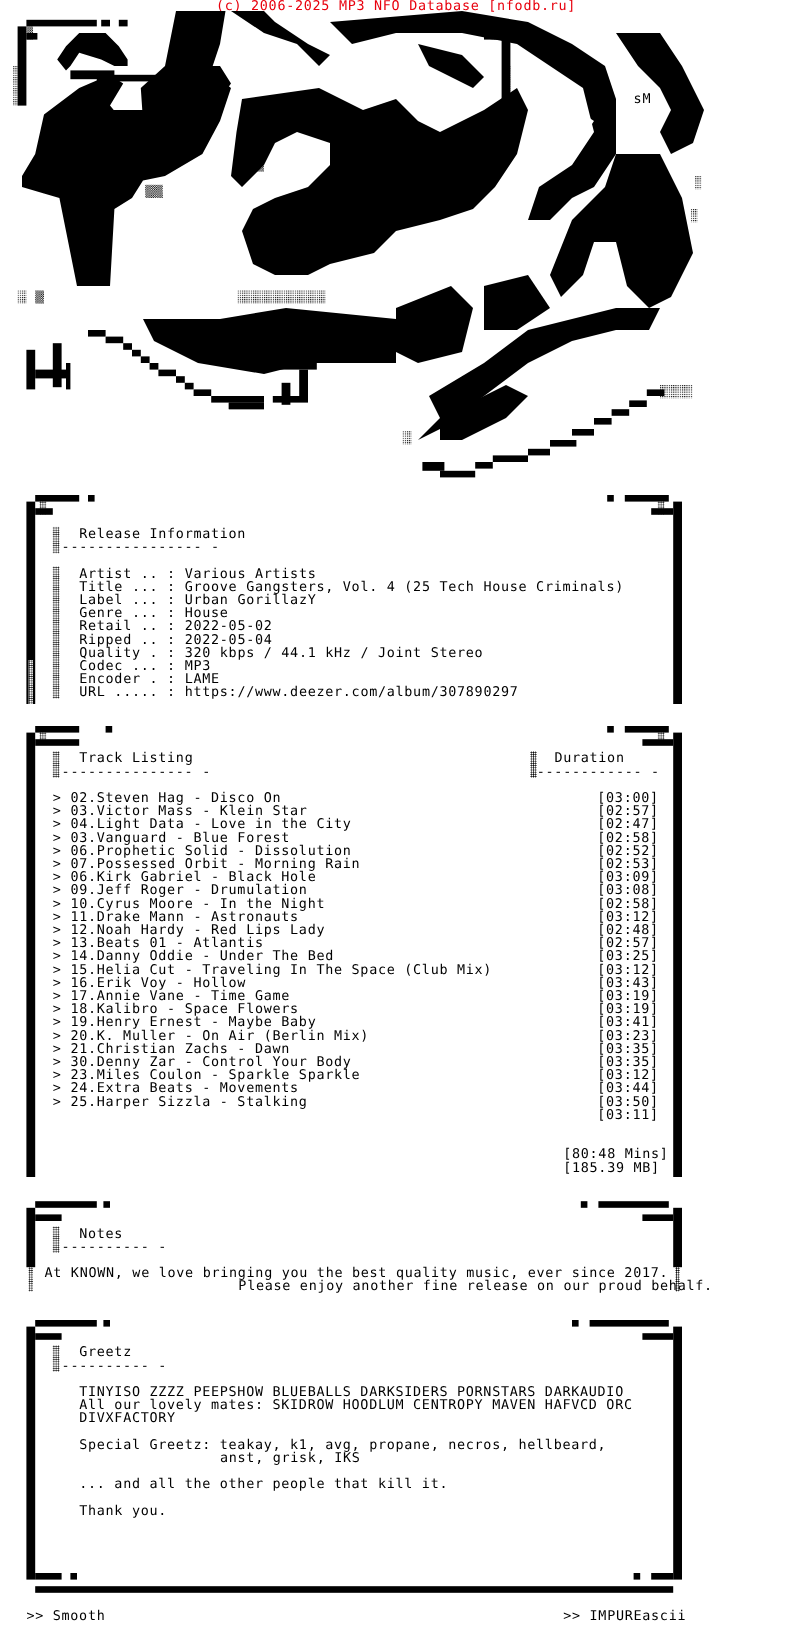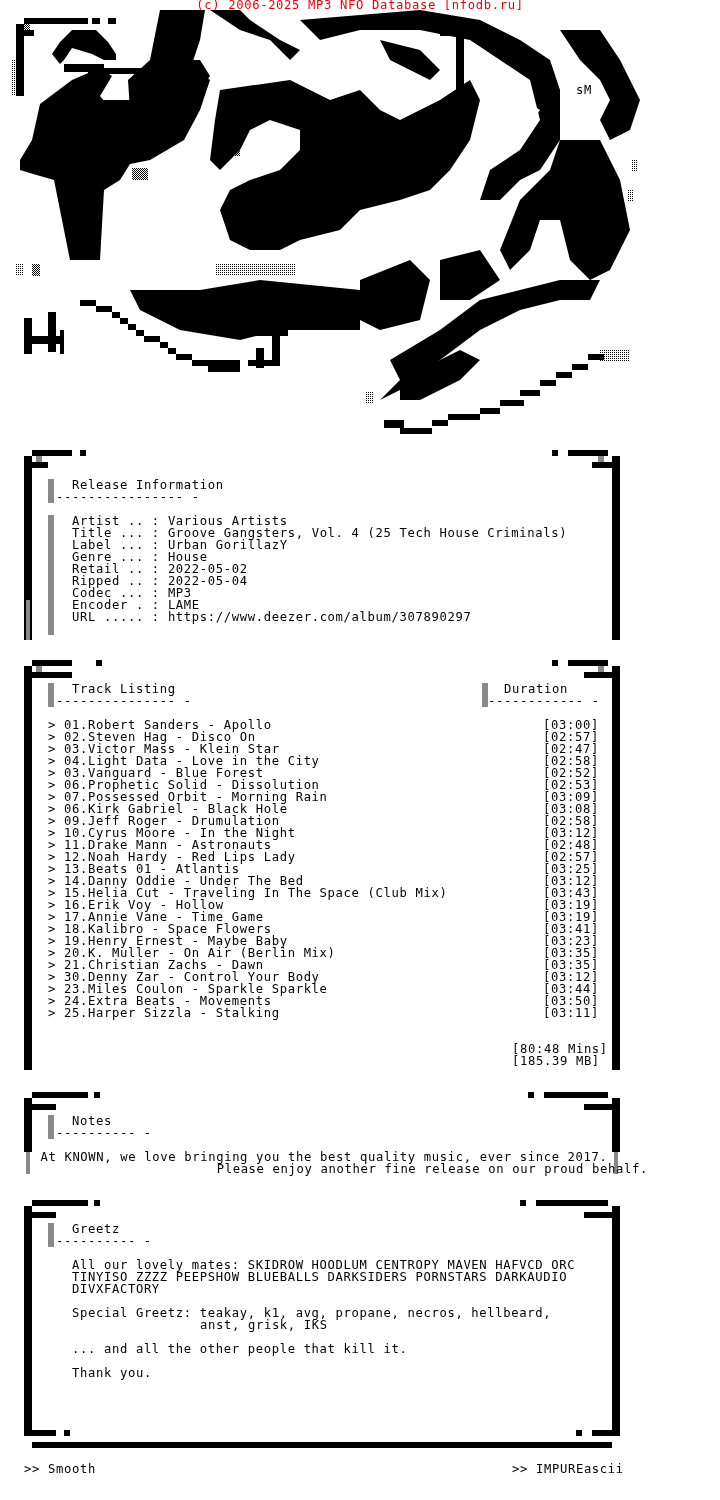--- a/index.html
+++ b/index.html
@@ -143,20 +143,21 @@
 <div class="abs mono" style="left:72px; top:479px;">Release Information</div>
 <div class="abs mono" style="left:56px; top:491px;">---------------- -</div>
 <div class="shade" style="left:48px; top:515px; width:6px; height:120px;"></div>
 <div class="rows" style="left:72px; top:515px;">
   <div class="mono"><span>Artist .. :</span> <span>Various Artists</span></div>
   <div class="mono"><span>Title ... :</span> <span>Groove Gangsters, Vol. 4 (25 Tech House Criminals)</span></div>
   <div class="mono"><span>Label ... :</span> <span>Urban GorillazY</span></div>
   <div class="mono"><span>Genre ... :</span> <span>House</span></div>
   <div class="mono"><span>Retail .. :</span> <span>2022-05-02</span></div>
   <div class="mono"><span>Ripped .. :</span> <span>2022-05-04</span></div>
+  <div class="mono"><span>Quality . :</span> <span>320 kbps / 44.1 kHz / Joint Stereo</span></div>
   <div class="mono"><span>Codec ... :</span> <span>MP3</span></div>
   <div class="mono"><span>Encoder . :</span> <span>LAME</span></div>
   <div class="mono"><span>URL ..... :</span> <a>https://www.deezer.com/album/307890297</a></div>
 </div>
 
 <div class="frame" style="left:24px; top:660px; width:600px; height:410px;">
   <div class="blk" style="left:8px; top:0; width:40px; height:6px;"></div>
   <div class="blk" style="left:72px; top:0; width:6px; height:6px;"></div>
   <div class="blk" style="left:0; top:6px; width:8px; height:404px;"></div>
   <div class="blk" style="left:8px; top:12px; width:40px; height:6px;"></div>
@@ -168,21 +169,20 @@
   <div class="shade" style="left:574px; top:0; width:6px; height:14px;"></div>
 </div>
 <div class="shade" style="left:48px; top:683px; width:6px; height:24px;"></div>
 <div class="abs mono" style="left:72px; top:683px;">Track Listing</div>
 <div class="abs mono" style="left:56px; top:695px;">--------------- -</div>
 <div class="shade" style="left:482px; top:683px; width:6px; height:24px;"></div>
 <div class="abs mono" style="left:504px; top:683px;">Duration</div>
 <div class="abs mono" style="left:488px; top:695px;">------------ -</div>
 
 <div class="rows" style="left:48px; top:719px;">
-  <div class="mono"><span>&gt;</span> <span>01.</span><span>Robert Sanders - Apollo</span></div>
   <div class="mono"><span>&gt;</span> <span>02.</span><span>Steven Hag - Disco On</span></div>
   <div class="mono"><span>&gt;</span> <span>03.</span><span>Victor Mass - Klein Star</span></div>
   <div class="mono"><span>&gt;</span> <span>04.</span><span>Light Data - Love in the City</span></div>
   <div class="mono"><span>&gt;</span> <span>03.</span><span>Vanguard - Blue Forest</span></div>
   <div class="mono"><span>&gt;</span> <span>06.</span><span>Prophetic Solid - Dissolution</span></div>
   <div class="mono"><span>&gt;</span> <span>07.</span><span>Possessed Orbit - Morning Rain</span></div>
   <div class="mono"><span>&gt;</span> <span>06.</span><span>Kirk Gabriel - Black Hole</span></div>
   <div class="mono"><span>&gt;</span> <span>09.</span><span>Jeff Roger - Drumulation</span></div>
   <div class="mono"><span>&gt;</span> <span>10.</span><span>Cyrus Moore - In the Night</span></div>
   <div class="mono"><span>&gt;</span> <span>11.</span><span>Drake Mann - Astronauts</span></div>
@@ -262,22 +262,22 @@
   <div class="blk" style="left:8px; top:230px; width:24px; height:6px;"></div>
   <div class="blk" style="left:40px; top:230px; width:6px; height:6px;"></div>
   <div class="blk" style="left:552px; top:230px; width:6px; height:6px;"></div>
   <div class="blk" style="left:568px; top:230px; width:20px; height:6px;"></div>
   <div class="blk" style="left:8px; top:242px; width:580px; height:6px;"></div>
 </div>
 <div class="shade" style="left:48px; top:1223px; width:6px; height:24px;"></div>
 <div class="abs mono" style="left:72px; top:1223px;text-align:right;">Greetz</div>
 <div class="abs mono" style="left:56px; top:1235px;">---------- -</div>
 <div class="rows" style="left:72px; top:1259px;">
+  <div class="mono">TINYISO ZZZZ PEEPSHOW BLUEBALLS DARKSIDERS PORNSTARS DARKAUDIO</div>
   <div class="mono">All our lovely mates: SKIDROW HOODLUM CENTROPY MAVEN HAFVCD ORC</div>
-  <div class="mono">TINYISO ZZZZ PEEPSHOW BLUEBALLS DARKSIDERS PORNSTARS DARKAUDIO</div>
   <div class="mono">DIVXFACTORY</div>
   <div class="mono"> </div>
   <div class="mono">Special Greetz: teakay, k1, avg, propane, necros, hellbeard,</div>
   <div class="mono" style="padding-left:128px;">anst, grisk, IKS</div>
   <div class="mono"> </div>
   <div class="mono">... and all the other people that kill it.</div>
   <div class="mono"> </div>
   <div class="mono">Thank you.</div>
 </div>
 

